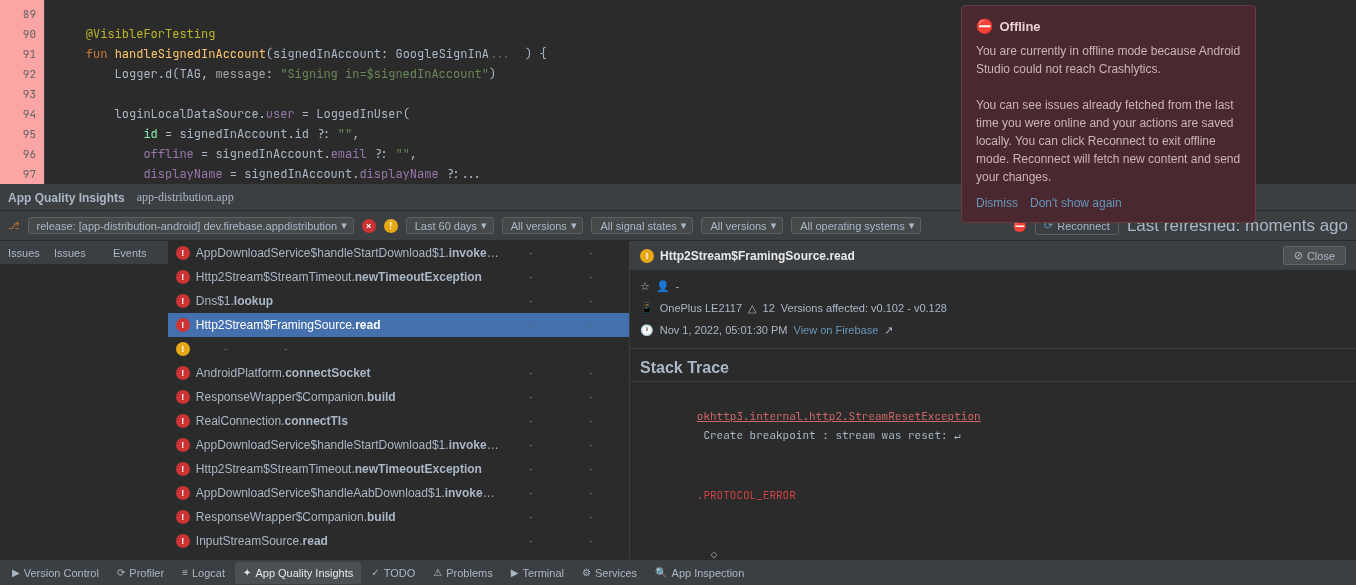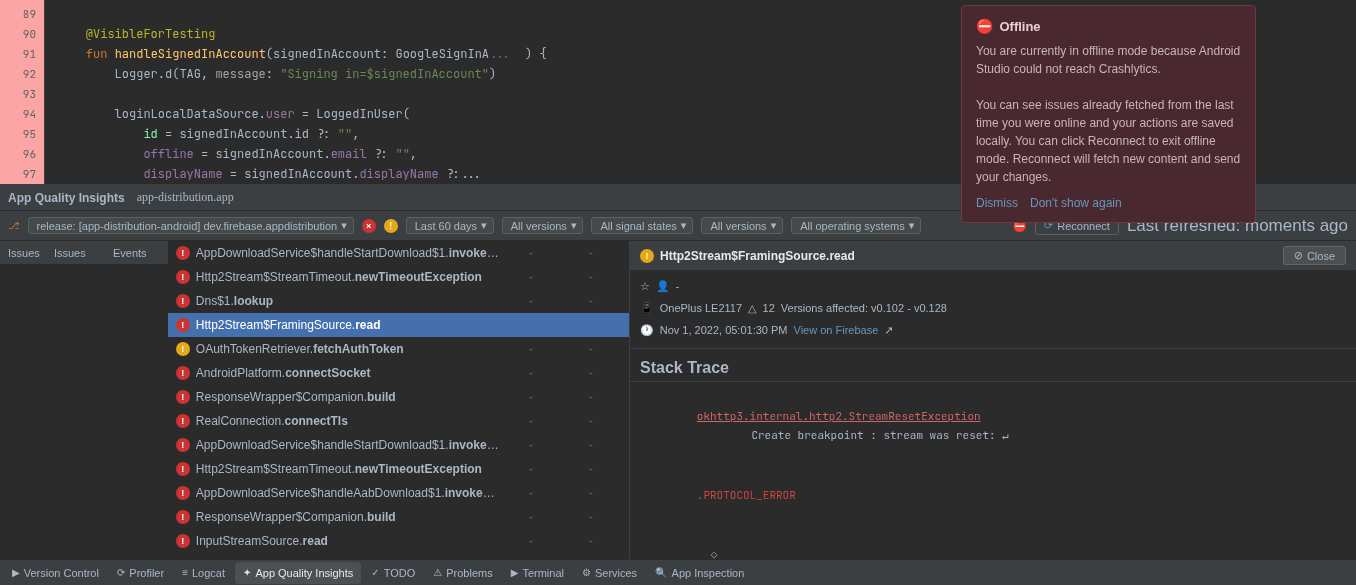--- a/index.html
+++ b/index.html
@@ -361,21 +361,21 @@
 
     .stack-line {
       padding: 2px 10px 2px 14px;
       font-size: 11px;
       line-height: 1.7;
       white-space: pre-wrap;
       word-break: break-all;
     }
 
     .stack-error { color: #cc6666; }
-    .stack-text { color: #a9b7c6; margin-left: 48px; }
+    .stack-text { color: #a9b7c6; }
     .stack-red { color: #cc4444; }
     .stack-indent { padding-left: 28px; }
 
     
     .bottom-bar {
       position: absolute;
       bottom: 0;
       left: 0;
       right: 0;
       height: 26px;
@@ -521,21 +521,20 @@
           <span class="issue-events">-</span>
         </div>
         <div class="issue-row selected">
           <div class="issue-icon icon-error">!</div>
           <span class="issue-name">Http2Stream$FramingSource.<b>read</b></span>
           <span class="issue-users">-</span>
           <span class="issue-events">-</span>
         </div>
         <div class="issue-row">
           <div class="issue-icon icon-warning">!</div>
-          <span class="issue-name">OAuthTokenRetriever.<b>fetchAuthToken</b></span>
           <span class="issue-users">-</span>
           <span class="issue-events">-</span>
         </div>
         <div class="issue-row">
           <div class="issue-icon icon-error">!</div>
           <span class="issue-name">AndroidPlatform.<b>connectSocket</b></span>
           <span class="issue-users">-</span>
           <span class="issue-events">-</span>
         </div>
         <div class="issue-row">

